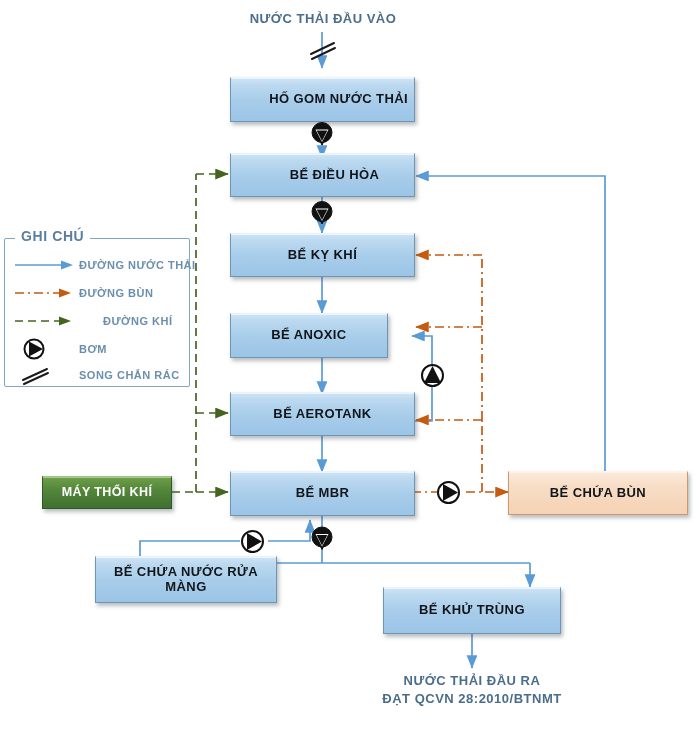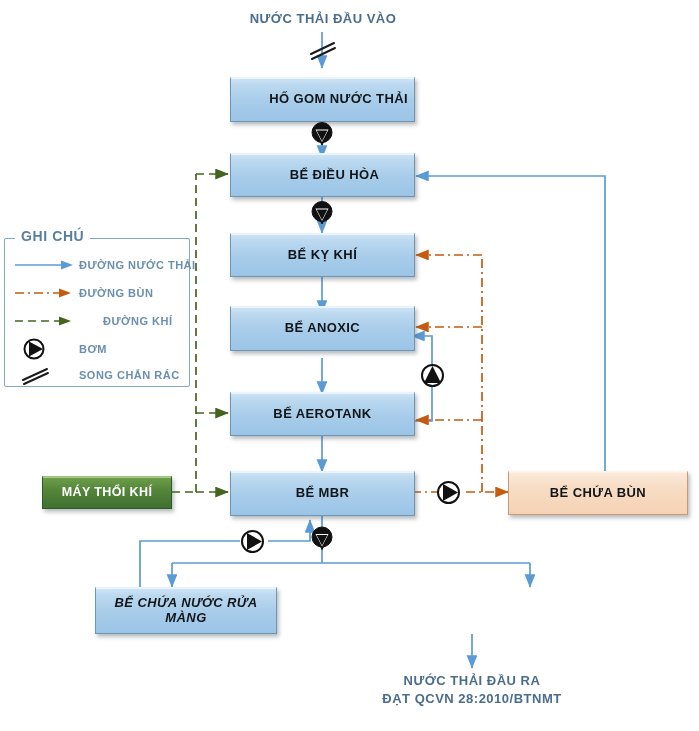--- a/index.html
+++ b/index.html
@@ -209,44 +209,47 @@
   </div>
 
   <div class="node tank" style="left:230px;top:153px;width:185px;height:44px;padding-left:24px;">
     <span class="cap">BỂ ĐIỀU HÒA</span>
   </div>
 
   <div class="node tank" style="left:230px;top:233px;width:185px;height:44px;">
     <span class="cap">BỂ KỴ KHÍ</span>
   </div>
 
-  <div class="node tank" style="left:230px;top:306px;width:185px;height:45px;">
+  <div class="node tank" style="left:230px;top:313px;width:158px;height:45px;">
     <span class="cap">BỂ ANOXIC</span>
   </div>
 
   <div class="node tank" style="left:230px;top:392px;width:185px;height:44px;">
     <span class="cap">BỂ AEROTANK</span>
   </div>
 
   <div class="node tank" style="left:230px;top:471px;width:185px;height:45px;">
     <span class="cap">BỂ MBR</span>
   </div>
 
   <div class="node blower" style="left:42px;top:476px;width:130px;height:33px;">
     <span class="cap">MÁY THỔI KHÍ</span>
   </div>
 
   <div class="node sludge" style="left:508px;top:471px;width:180px;height:44px;">
     <span class="cap">BỂ CHỨA BÙN</span>
   </div>
 
-  <div class="node tank" style="left:95px;top:587px;width:182px;height:47px;font-style:italic;">
+  <div class="node tank" style="left:95px;top:556px;width:182px;height:47px;">
     <span class="cap">BỂ CHỨA NƯỚC RỬA MÀNG</span>
   </div>
 
+  <div class="node tank" style="left:383px;top:587px;width:178px;height:47px;">
+    <span class="cap">BỂ KHỬ TRÙNG</span>
+  </div>
 
   <div id="legend">
     <div id="legend-title">GHI CHÚ</div>
 
     <div class="leg-row" style="top:14px;">
       <span class="leg-sym">
         <svg width="66" height="24" viewBox="0 0 66 24" xmlns="http://www.w3.org/2000/svg">
           <line x1="2" y1="12" x2="50" y2="12" stroke="#5b9bd5" stroke-width="1.7"></line>
           <path d="M48,7.5 L60,12 L48,16.5 z" fill="#5b9bd5"></path>
         </svg>

